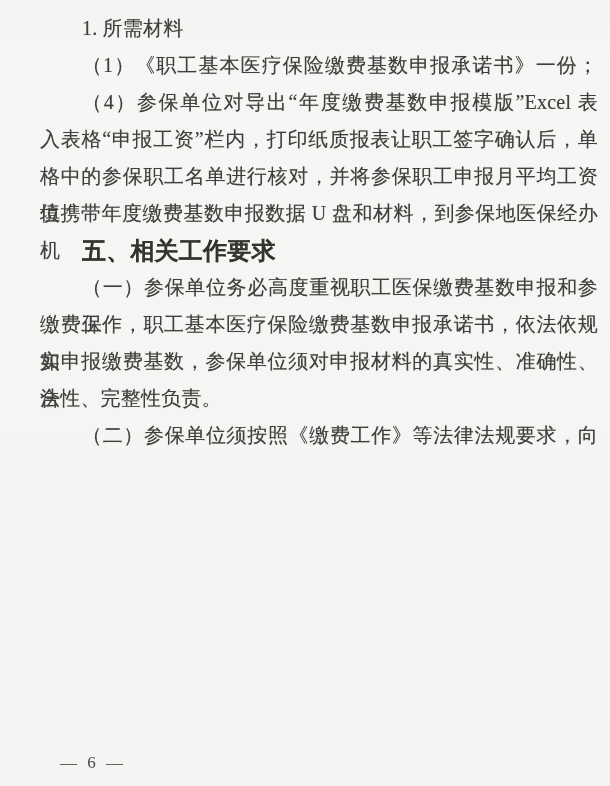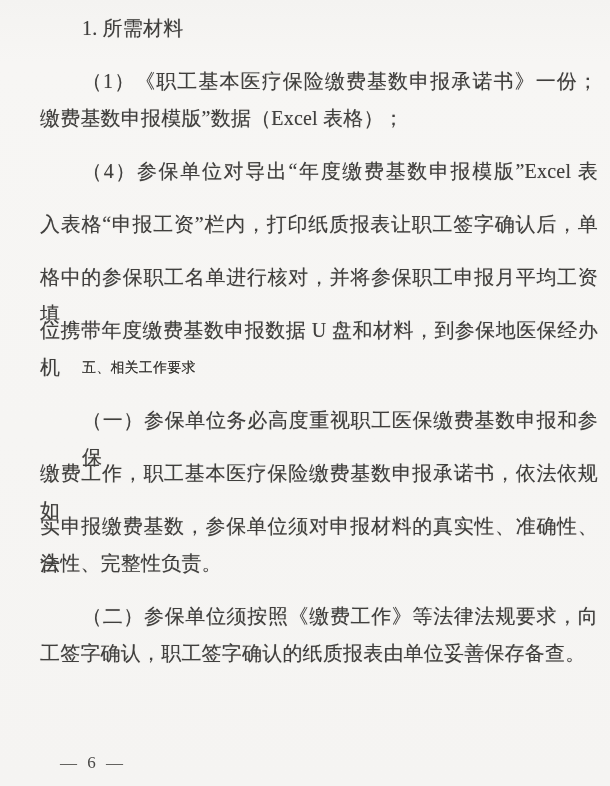--- a/index.html
+++ b/index.html
@@ -31,53 +31,50 @@
     letter-spacing: 0.2px;
     white-space: nowrap;
     color: #403f3d;
     text-shadow: 0 0 0.7px rgba(90,88,85,0.55);
   }
   .indent { padding-left: 42px; }
   .justify {
     white-space: normal;
     text-align: justify;
     text-align-last: justify;
-    margin-top: 16px;
   }
   .heading-bold {
     font-family: "Liberation Sans", "DejaVu Sans", sans-serif;
-    font-weight: normal;
-    font-size: 14px;
+    font-weight: bold;
+    font-size: 24px;
     color: #34332f;
     text-shadow: 0 0 0.6px rgba(60,58,55,0.7);
   }
   .footer {
     position: absolute;
     left: 60px;
     top: 753px;
     font-size: 17px;
     letter-spacing: 3px;
     color: #4a4947;
     font-family: "Liberation Serif", "DejaVu Serif", serif;
   }
 </style>
 </head>
 <body>
 
 <div class="page">
   <div class="content">
     <div class="line indent">1. 所需材料</div>
     <div class="line indent justify">（1）《职工基本医疗保险缴费基数申报承诺书》一份；</div>
-    <div class="line">缴费基数申报模版”数据（Excel 表格）；</div>
     <div class="line indent justify">（4）参保单位对导出“年度缴费基数申报模版”Excel 表</div>
     <div class="line justify">入表格“申报工资”栏内，打印纸质报表让职工签字确认后，单</div>
     <div class="line justify">格中的参保职工名单进行核对，并将参保职工申报月平均工资填</div>
     <div class="line justify">位携带年度缴费基数申报数据 U 盘和材料，到参保地医保经办机</div>
     <div class="line indent heading-bold">五、相关工作要求</div>
     <div class="line indent justify">（一）参保单位务必高度重视职工医保缴费基数申报和参保</div>
     <div class="line justify">缴费工作，职工基本医疗保险缴费基数申报承诺书，依法依规如</div>
     <div class="line justify">实申报缴费基数，参保单位须对申报材料的真实性、准确性、合</div>
     <div class="line">法性、完整性负责。</div>
     <div class="line indent justify">（二）参保单位须按照《缴费工作》等法律法规要求，向</div>
-    <div class="line">工签字确认，职工签字确认的纸质报表由单位妥善保存备查。</div>
   </div>
   <div class="footer">— 6 —</div>
 </div>
 
 </body></html>

